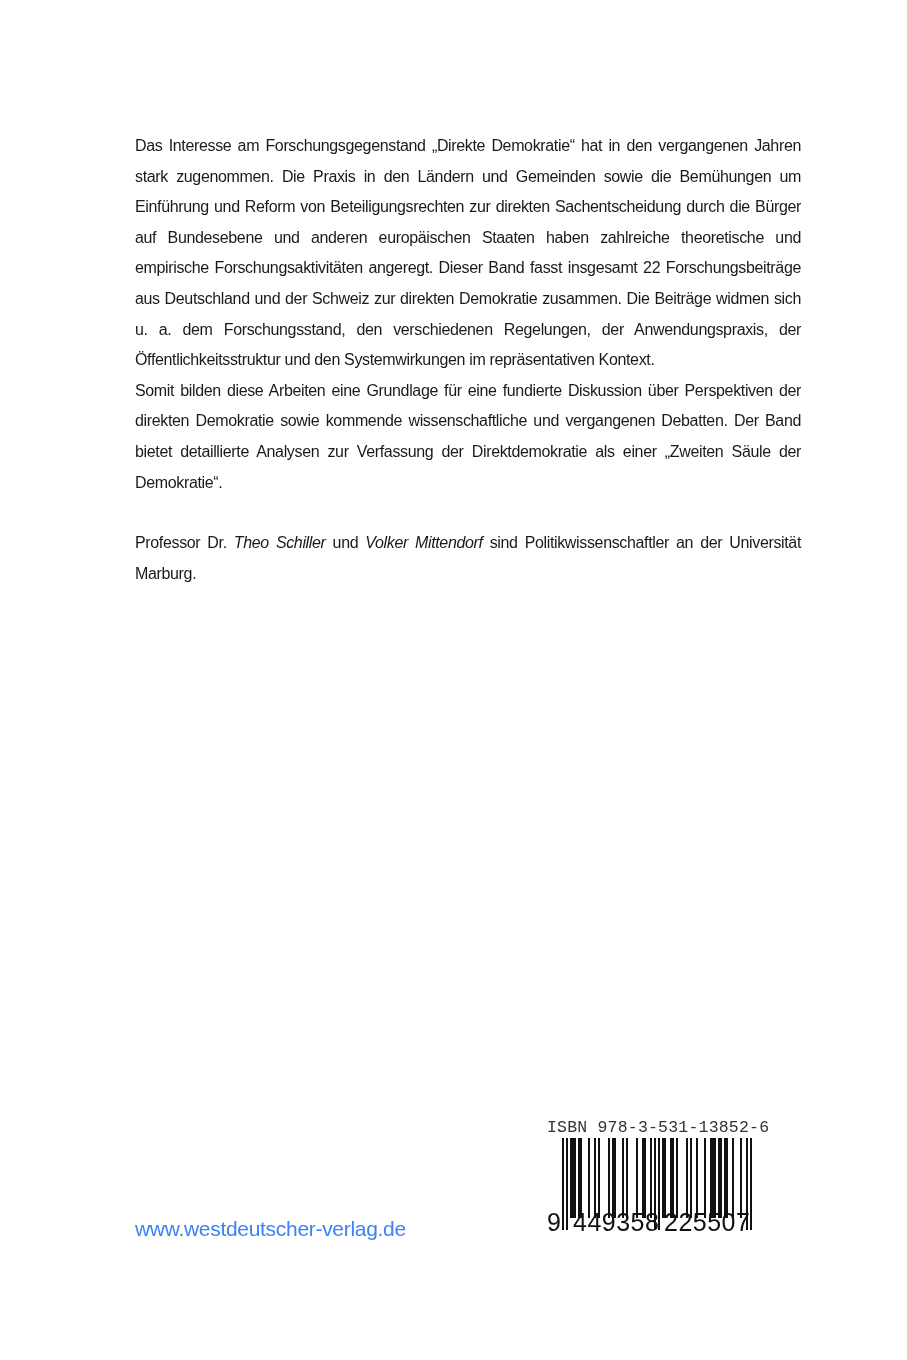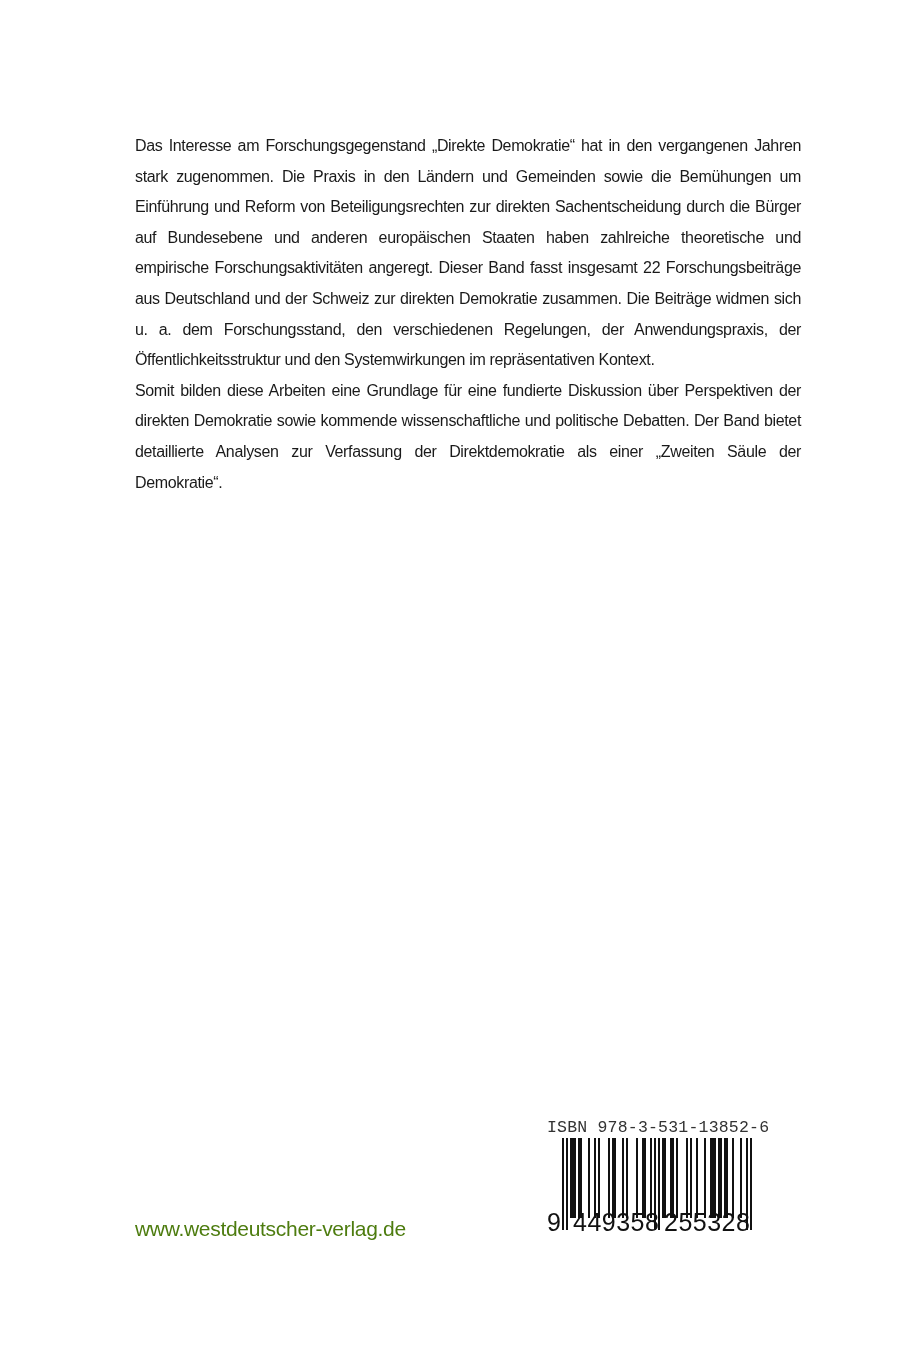--- a/index.html
+++ b/index.html
@@ -1,39 +1,40 @@
 <!DOCTYPE html>
 <html><head>
 <meta charset="utf-8">
 <style>
   html, body { margin: 0; padding: 0; background: #ffffff; }
   body { width: 907px; height: 1360px; position: relative; overflow: hidden; font-family: "Liberation Sans", "DejaVu Sans", sans-serif; color: #1a1a1a; }
   .blurb { position: absolute; left: 135px; top: 131px; width: 666px; font-size: 16px; line-height: 30.6px; text-align: justify; letter-spacing: -0.35px; word-spacing: 0px; }
   .blurb p { margin: 0; }
   .blurb .gap { height: 30px; }
   .blurb em { font-style: italic; }
-  .url { position: absolute; left: 135px; top: 1217px; font-size: 21px; letter-spacing: -0.3px; color: #4d7c0f; }
+  .url { position: absolute; left: 135px; top: 1217px; font-size: 21px; letter-spacing: -0.3px; color: #3b82f6; }
   .barcode-box { position: absolute; left: 540px; top: 1118px; width: 230px; height: 128px; background: #fff; }
   .isbn-text { position: absolute; left: 7px; top: 0px; font-family: "Liberation Mono", "DejaVu Sans Mono", monospace; font-size: 16.5px; color: #333; letter-spacing: 0.2px; white-space: nowrap; }
   .bars { position: absolute; left: 22px; top: 20px; height: 90px; width: 190px; display: flex; align-items: flex-start; }
   .bar { background: #111; height: 80px; }
   .bar.long { height: 92px; }
   .space { height: 80px; }
   .digits { position: absolute; top: 90px; font-family: "Liberation Sans", "DejaVu Sans", sans-serif; font-size: 25px; color: #111; white-space: nowrap; letter-spacing: 0.5px; }
   .d-first { left: 7px; }
   .d-left { left: 33px; }
   .d-right { left: 124px; }
 </style>
 </head>
 <body>
 
 <div class="blurb">
   <p lang="de" style="hyphens:auto;">Das Interesse am Forschungsgegenstand „Direkte Demokratie“ hat in den vergangenen Jahren stark zugenommen. Die Praxis in den Ländern und Gemeinden sowie die Bemühungen um Einführung und Reform von Beteiligungsrechten zur direkten Sachentscheidung durch die Bürger auf Bundesebene und anderen europäischen Staaten haben zahlreiche theoretische und empirische Forschungsaktivitäten angeregt. Dieser Band fasst insgesamt 22 Forschungsbeiträge aus Deutschland und der Schweiz zur direkten Demokratie zusammen. Die Beiträge widmen sich u. a. dem Forschungsstand, den verschiedenen Regelungen, der Anwendungspraxis, der Öffentlichkeitsstruktur und den Systemwirkungen im repräsentativen Kontext.</p>
-  <p lang="de" style="hyphens:auto;">Somit bilden diese Arbeiten eine Grundlage für eine fundierte Diskussion über Perspektiven der direkten Demokratie sowie kommende wissenschaftliche und politische Debatten. Der Band bietet detaillierte Analysen zur Verfassung der Direktdemokratie als einer „Zweiten Säule der Demokratie“.</p>
+  <p lang="de" style="hyphens:auto;">Somit bilden diese Arbeiten eine Grundlage für eine fundierte Diskussion über Perspektiven der direkten Demokratie sowie kommende wissenschaftliche und vergangenen Debatten. Der Band bietet detaillierte Analysen zur Verfassung der Direktdemokratie als einer „Zweiten Säule der Demokratie“.</p>
   <div class="gap"></div>
+  <p lang="de" style="hyphens:auto;"><span>Professor Dr. </span><em>Theo Schiller</em><span> und </span><em>Volker Mittendorf</em><span> sind Politikwissenschaftler an der Universität Marburg.</span></p>
 </div>
 
 <div class="url">www.westdeutscher-verlag.de</div>
 
 <div class="barcode-box">
   <div class="isbn-text">ISBN 978-3-531-13852-6</div>
   <div class="bars" id="bars">
       <div class="bar long" style="width: 2px;"></div>
       <div class="space" style="width: 2px;"></div>
       <div class="bar long" style="width: 2px;"></div>
@@ -125,14 +126,14 @@
       <div class="space" style="width: 2px;"></div>
       <div class="bar" style="width: 2px;"></div>
       <div class="space" style="width: 2px;"></div>
       <div class="space" style="width: 2px;"></div>
       <div class="bar long" style="width: 2px;"></div>
       <div class="space" style="width: 2px;"></div>
       <div class="bar long" style="width: 2px;"></div>
     </div>
   <div class="digits d-first">9</div>
   <div class="digits d-left">449358</div>
-  <div class="digits d-right">255328</div>
+  <div class="digits d-right">225507</div>
 </div>
 
 </body></html>

